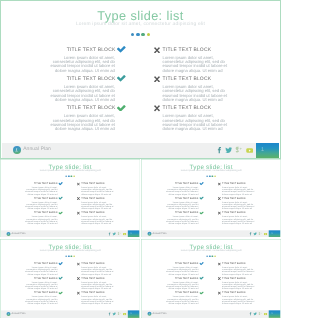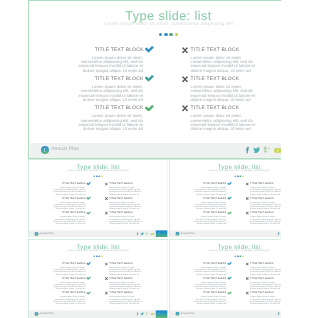--- a/index.html
+++ b/index.html
@@ -1,20 +1,20 @@
 <!DOCTYPE html>
 <html><head>
 <meta charset="utf-8">
 <style>
   html,body{margin:0;padding:0;width:281px;height:318px;overflow:hidden;
     font-family:"Liberation Sans",sans-serif;background:#ffffff;
     -webkit-font-smoothing:antialiased;text-rendering:geometricPrecision;}
   *{-webkit-font-smoothing:antialiased;}
   .page{position:relative;width:281px;height:246px;background:#fff;
-     filter:opacity(100%);margin-left:28px;}
+     filter:opacity(100%);}
 
   
   .slide{position:absolute;background:#fff;box-sizing:border-box;overflow:hidden;}
   .slide-inner{position:absolute;left:0;top:0;width:281px;height:159px;
      transform-origin:0 0;background:#fff;}
   .sborder{position:absolute;left:0;top:0;width:281px;height:159px;
      border:1.6px solid #addcc0;box-sizing:border-box;}
 
   .title{position:absolute;left:0;width:281px;top:10px;text-align:center;
      font-size:12.7px;color:#86c9a4;letter-spacing:.42px;line-height:13px;}

